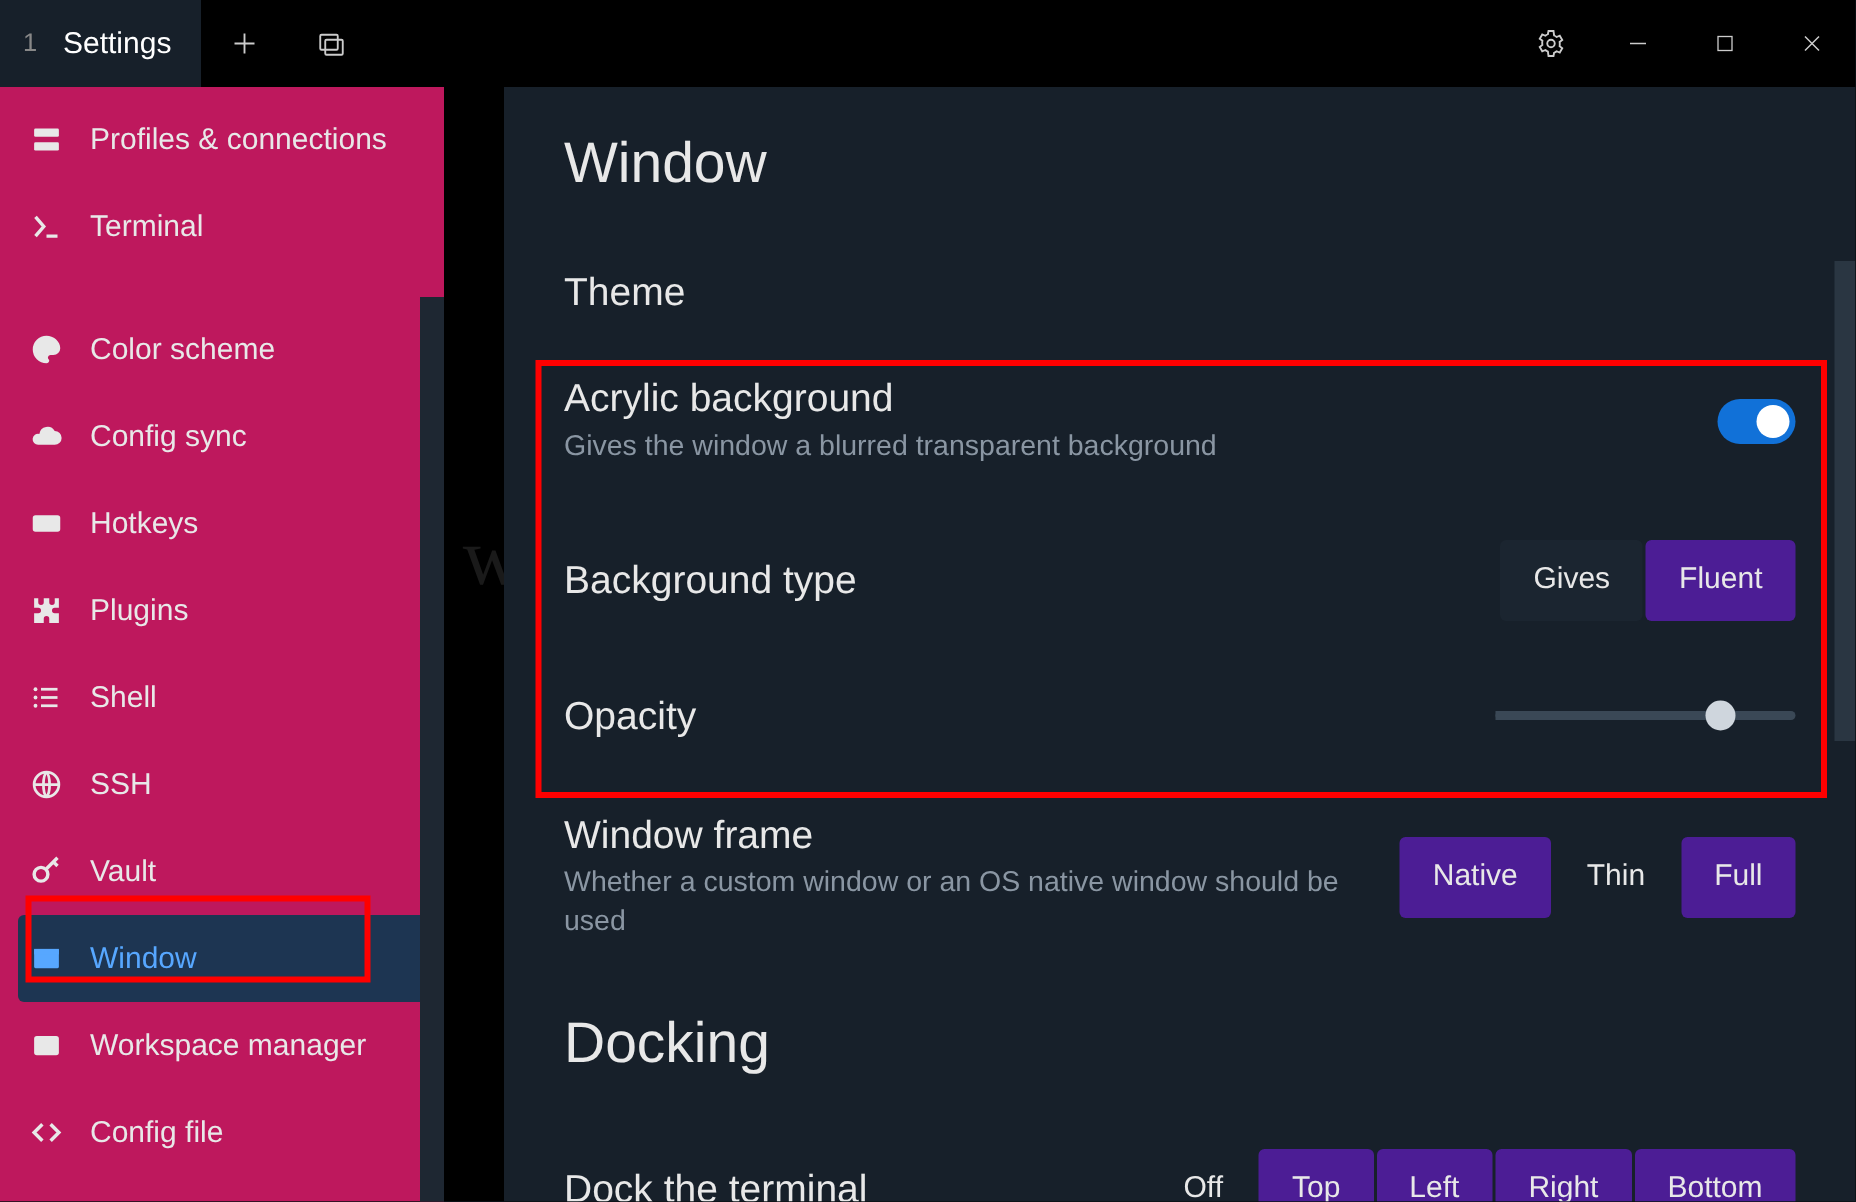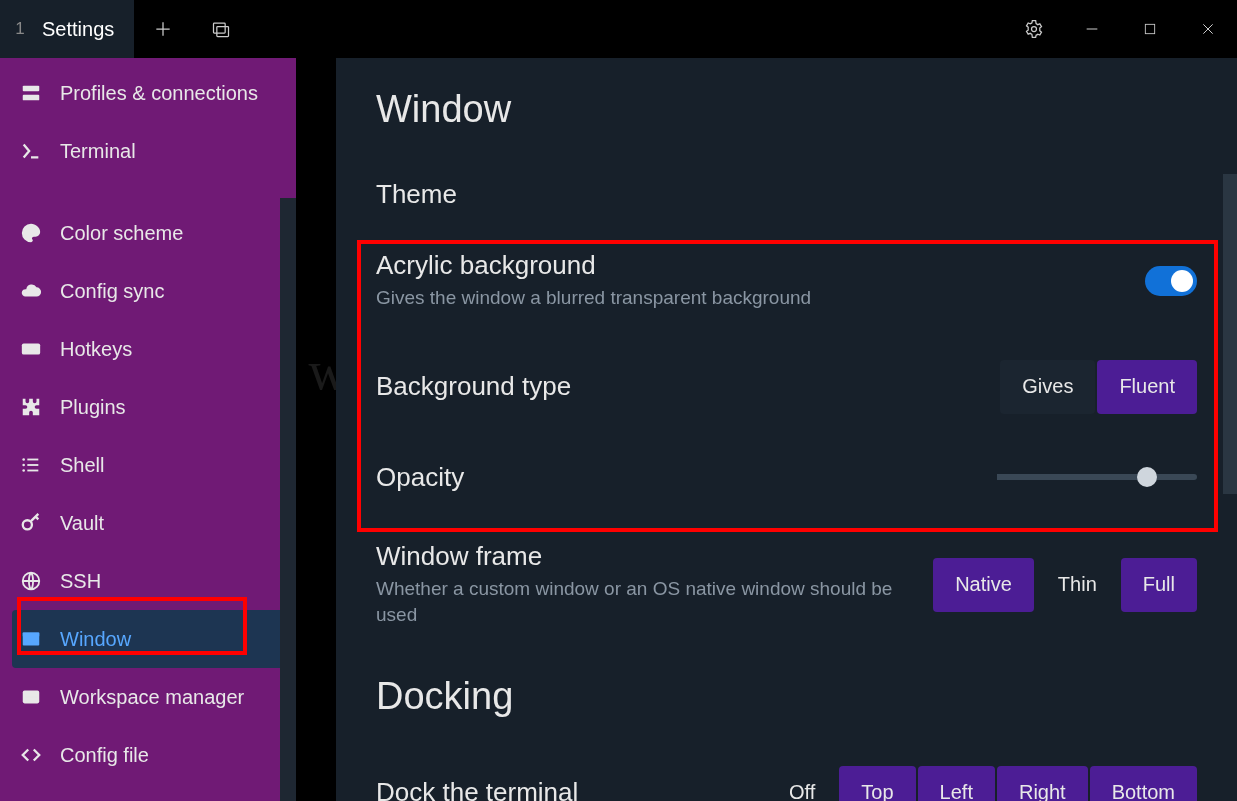--- a/index.html
+++ b/index.html
@@ -40,21 +40,21 @@
   .titlebar .iconbtn {
     width: 58px; height: 58px;
     display:flex; align-items:center; justify-content:center;
     color:#bbb;
   }
   .titlebar .spacer { flex:1; }
   .titlebar svg { stroke:#ccc; fill:none; stroke-width:1.5; }
   
   .sidebar {
     position:absolute; left:0; top:58px; bottom:0;
-    width:296px; background:#701a75;
+    width:296px; background:#be185d;
     padding-top:6px;
     z-index:10;
   }
   .side-scroll-indicator {
     position:absolute; right:0; top:140px; width:16px; height:660px;
     background:#1e2732;
   }
   .side-item {
     display:flex; align-items:center; gap:16px;
     height:58px; padding:0 18px;
@@ -246,34 +246,34 @@
           <rect x="8" y="11" width="12" height="2"></rect>
           <circle cx="4" cy="18" r="1.4"></circle>
           <rect x="8" y="17" width="12" height="2"></rect>
         </svg>
       </span>
     <span class="label">Shell</span>
   </div>
   <div class="side-item">
     <span class="ic">
         <svg viewBox="0 0 24 24">
+          <circle cx="12" cy="12" r="9" fill="none" stroke="#e8e8e8" stroke-width="2"></circle>
+          <path d="M3 12h18M12 3c3 3 3 15 0 18M12 3c-3 3-3 15 0 18" fill="none" stroke="#e8e8e8" stroke-width="2"></path>
+        </svg>
+      </span>
+    <span class="label">SSH</span>
+  </div>
+  <div class="side-item">
+    <span class="ic">
+        <svg viewBox="0 0 24 24">
           <circle cx="8" cy="14" r="5" fill="none" stroke="#e8e8e8" stroke-width="2.5"></circle>
           <path d="M12 10l8-8M17 5l3 3" stroke="#e8e8e8" stroke-width="2.5" fill="none"></path>
         </svg>
       </span>
     <span class="label">Vault</span>
-  </div>
-  <div class="side-item">
-    <span class="ic">
-        <svg viewBox="0 0 24 24">
-          <circle cx="12" cy="12" r="9" fill="none" stroke="#e8e8e8" stroke-width="2"></circle>
-          <path d="M3 12h18M12 3c3 3 3 15 0 18M12 3c-3 3-3 15 0 18" fill="none" stroke="#e8e8e8" stroke-width="2"></path>
-        </svg>
-      </span>
-    <span class="label">SSH</span>
   </div>
   <div class="side-item active">
     <span class="ic">
         <svg viewBox="0 0 24 24">
           <rect x="3" y="5" width="18" height="14" rx="1"></rect>
           <rect x="3" y="5" width="18" height="4"></rect>
         </svg>
       </span>
     <span class="label">Window</span>
   </div>

